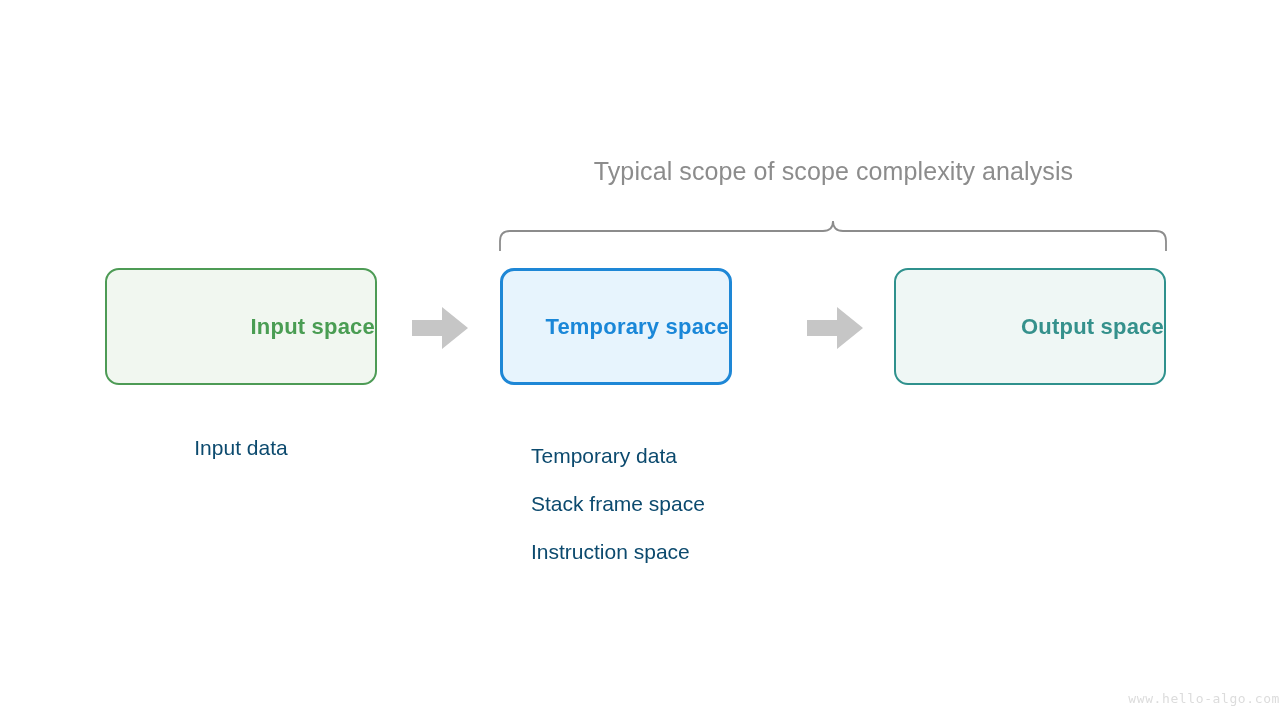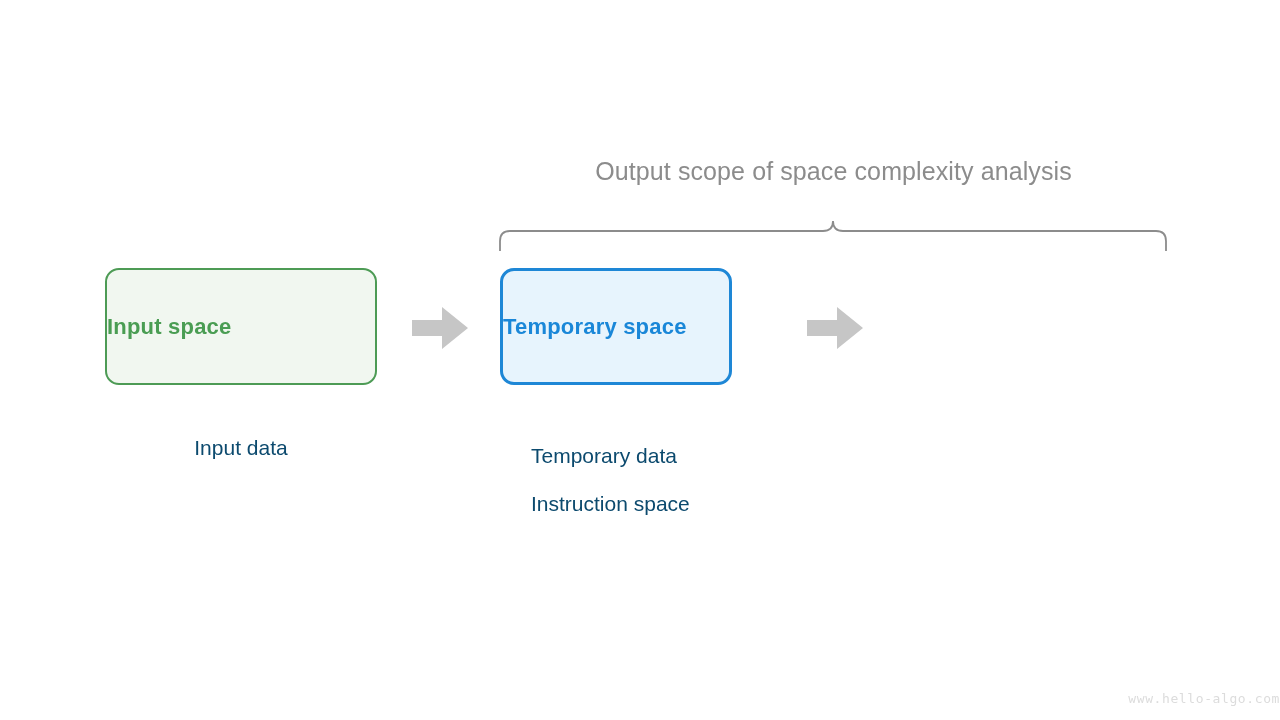--- a/index.html
+++ b/index.html
@@ -47,21 +47,21 @@
 
   
   .box {
     position: absolute;
     top: 268px;
     height: 117px;
     border-radius: 14px;
     box-sizing: border-box;
     display: flex;
     align-items: center;
-    justify-content: flex-start;
+    justify-content: flex-end;
     font-size: 22px;
     font-weight: bold;
     letter-spacing: 0.2px;
   }
   .box-input {
     left: 105px;
     width: 272px;
     border: 2px solid #4d9b55;
     background: #f1f7f0;
     color: #4a9d53;
@@ -126,48 +126,52 @@
     font-size: 13px;
     letter-spacing: 0.6px;
     color: #dcdcdc;
   }
 </style>
 </head>
 <body>
 
 <div class="canvas">
 
-  <div class="scope-title">Output scope of space complexity analysis</div>
+  <div class="scope-title">Typical scope of scope complexity analysis</div>
 
   <svg class="brace-svg" viewBox="0 0 680 46">
     <path d="M 6 46 L 6 36 Q 6 26 16 26 L 329 26 Q 339 26 339 16 Q 339 26 349 26 L 662 26 Q 672 26 672 36 L 672 46" fill="none" stroke="#8c8c8c" stroke-width="1.8" stroke-linecap="round"></path>
   </svg>
 
   <div class="box box-input">
     <span>Input space</span>
   </div>
 
   <div class="box box-temp">
     <span>Temporary space</span>
   </div>
 
+  <div class="box box-output">
+    <span>Output space</span>
+  </div>
 
   <svg class="arrow arrow-1" viewBox="0 0 60 50">
     <path d="M 2 17 L 32 17 L 32 4 L 58 25 L 32 46 L 32 33 L 2 33 Z" fill="#c6c6c6"></path>
   </svg>
 
   <svg class="arrow arrow-2" viewBox="0 0 60 50">
     <path d="M 2 17 L 32 17 L 32 4 L 58 25 L 32 46 L 32 33 L 2 33 Z" fill="#c6c6c6"></path>
   </svg>
 
   <div class="caption-col caption-input">
     <div>Input data</div>
   </div>
 
   <div class="caption-col caption-temp">
     <div>Temporary data</div>
+    <div>Stack frame space</div>
     <div>Instruction space</div>
   </div>
 
 
   <div class="watermark">www.hello-algo.com</div>
 
 </div>
 
 </body></html>

